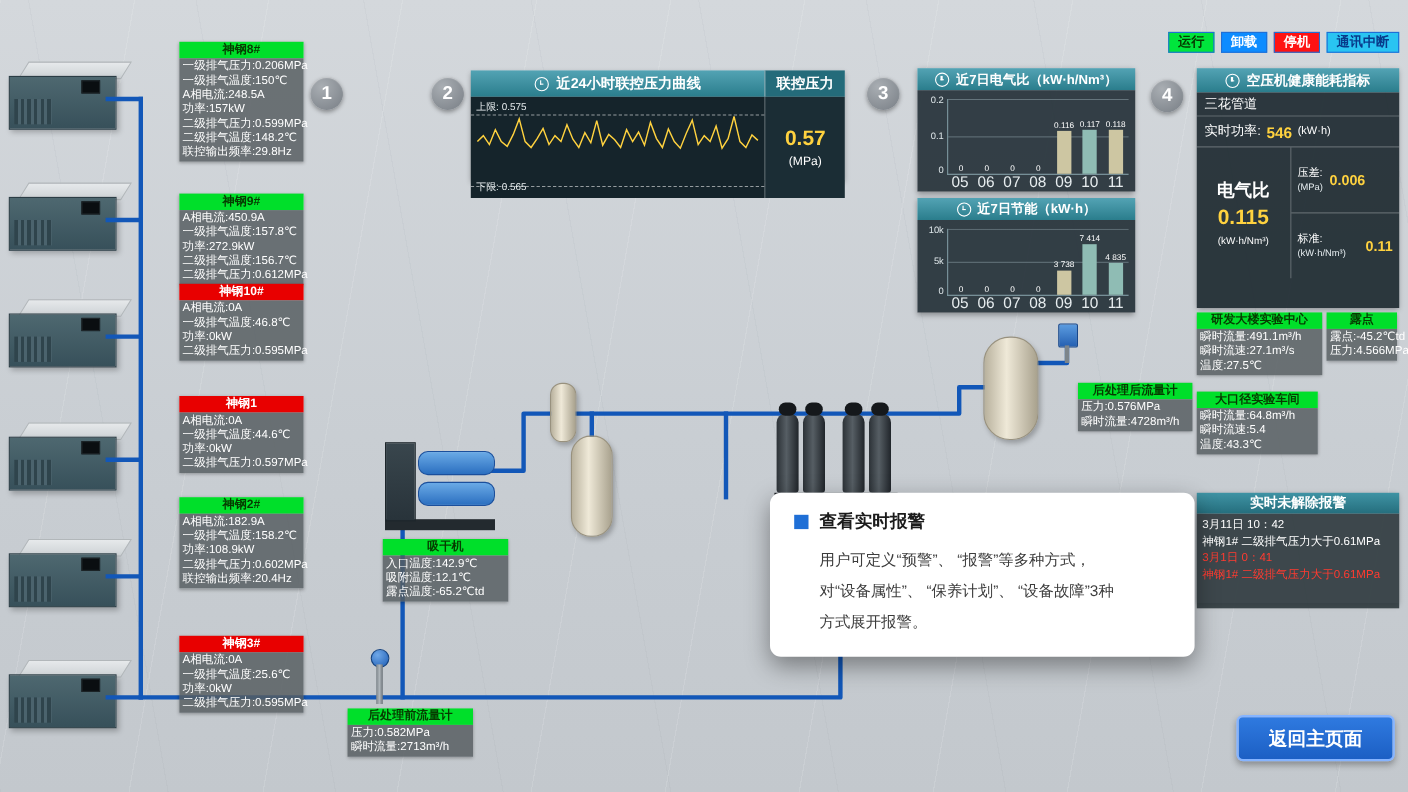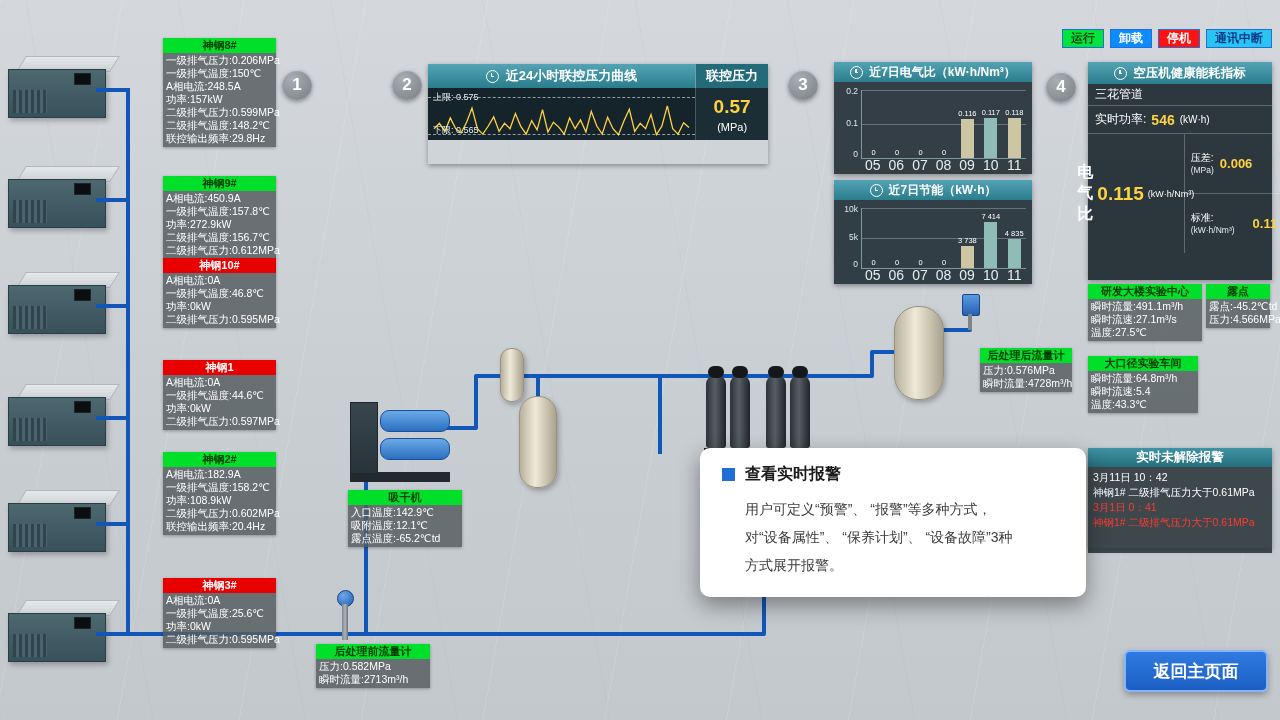--- a/index.html
+++ b/index.html
@@ -36,21 +36,21 @@
   .clock{width:11px;height:11px;border:1.5px solid #fff;border-radius:50%;position:relative;flex:0 0 auto;}
   .clock::before{content:'';position:absolute;left:4px;top:2px;width:1.5px;height:4px;background:#fff;}
   .clock::after{content:'';position:absolute;left:4px;top:5px;width:3px;height:1.5px;background:#fff;}
   
   .pressure-panel{left:428px;top:64px;width:340px;height:100px;box-shadow:0 2px 5px rgba(0,0,0,.35);}
   .pp-head{display:flex;height:24px;}
   .pp-head .pp-left{flex:1;background:linear-gradient(#53a3b4,#2a7d8c);color:#fff;display:flex;align-items:center;
     justify-content:center;gap:7px;font-size:13px;font-weight:bold;}
   .pp-head .pp-right{width:72px;background:#246b7a;color:#fff;display:flex;align-items:center;justify-content:center;
     font-size:13px;font-weight:bold;border-left:1px solid rgba(255,255,255,.35);}
-  .pp-body{display:flex;height:52px;}
+  .pp-body{display:flex;height:92px;}
   .pp-chart{position:relative;width:268px;background:#15242b;overflow:hidden;}
   .pp-limit{position:absolute;left:0;right:0;border-top:1px dashed rgba(255,255,255,.55);}
   .pp-lab{position:absolute;left:5px;color:#e8eef0;font-size:9px;}
   .pp-value{width:72px;background:#1b2d35;border-left:1px solid rgba(255,255,255,.2);display:flex;flex-direction:column;
     align-items:center;justify-content:center;gap:3px;}
   .pp-value .v{color:#ffd23f;font-size:19px;font-weight:bold;}
   .pp-value .u{color:#fff;font-size:11px;}
   
   .barpanel{position:absolute;box-shadow:0 2px 5px rgba(0,0,0,.35);}
   .barpanel .teal-hdr{height:20px;font-size:12px;justify-content:center;}
@@ -67,21 +67,21 @@
   .bc-xaxis span{flex:1;text-align:center;color:#e7edef;font-size:14px;}
   
   .health{left:1088px;top:62px;width:184px;height:218px;box-shadow:0 2px 5px rgba(0,0,0,.35);}
   .health .teal-hdr{height:22px;font-size:12.5px;justify-content:center;}
   .health .hbody{background:rgba(26,38,44,.9);color:#fff;height:196px;}
   .hrow{border-bottom:1px solid rgba(255,255,255,.25);display:flex;align-items:center;padding:0 7px;gap:5px;}
   .hrow.r1{height:21px;font-size:12px;}
   .hrow.r2,.hrow.r3{height:27px;font-size:12px;}
   .yv{color:#ffd23f;font-weight:bold;}
   .hbot{display:flex;height:119px;}
-  .hbot .hleft{width:52%;border-right:1px solid rgba(255,255,255,.25);display:flex;flex-direction:row;
+  .hbot .hleft{width:52%;border-right:1px solid rgba(255,255,255,.25);display:flex;flex-direction:column;
     align-items:center;justify-content:center;gap:4px;}
   .hbot .hleft .t{font-size:16px;font-weight:bold;}
   .hbot .hleft .v{font-size:19px;font-weight:bold;color:#ffd23f;}
   .hbot .hleft .u{font-size:9px;}
   .hbot .hright{flex:1;display:flex;flex-direction:column;}
   .hcell{flex:1;display:flex;align-items:center;padding:0 6px;gap:6px;}
   .hcell+.hcell{border-top:1px solid rgba(255,255,255,.25);gap:18px;}
   .hcell .lab{font-size:10px;line-height:12px;}
   .hcell .lab .sub{font-size:8.5px;color:#e5ecef;}
   .hcell .val{font-size:13px;font-weight:bold;color:#ffd23f;}
@@ -467,21 +467,21 @@
       </div>
   </div>
   <div class="fieldpanel" style="left:1088px;top:356px;width:110px">
     <div class="hdr">大口径实验车间</div>
     <div class="rows">
         <div>瞬时流量:64.8m³/h</div>
         <div>瞬时流速:5.4</div>
         <div>温度:43.3℃</div>
       </div>
   </div>
-  <div class="fieldpanel" style="left:980px;top:348px;width:92px">
+  <div class="fieldpanel" style="left:980px;top:348px;width:104px">
     <div class="hdr">后处理后流量计</div>
     <div class="rows">
         <div>压力:0.576MPa</div>
         <div>瞬时流量:4728m³/h</div>
       </div>
   </div>
   <div class="fieldpanel" style="left:348px;top:490px;width:114px">
     <div class="hdr">吸干机</div>
     <div class="rows">
         <div>入口温度:142.9℃</div>

